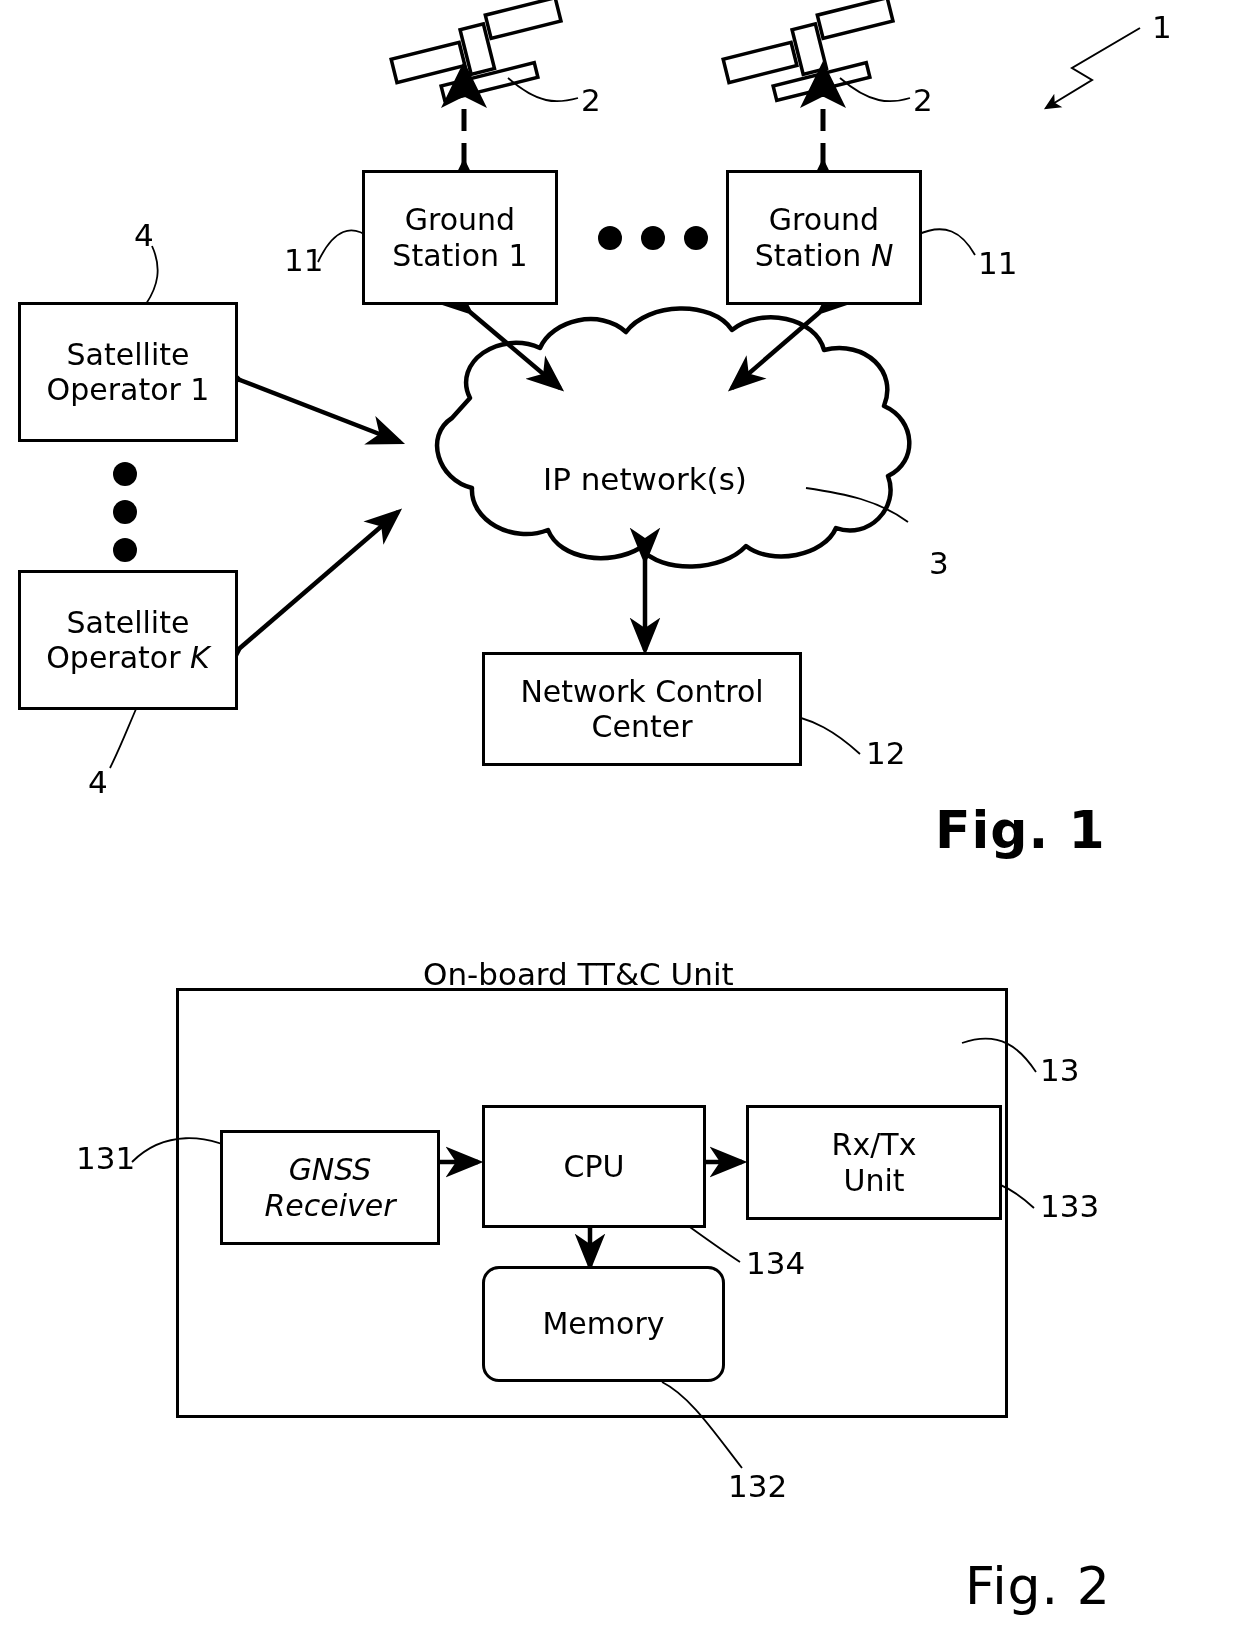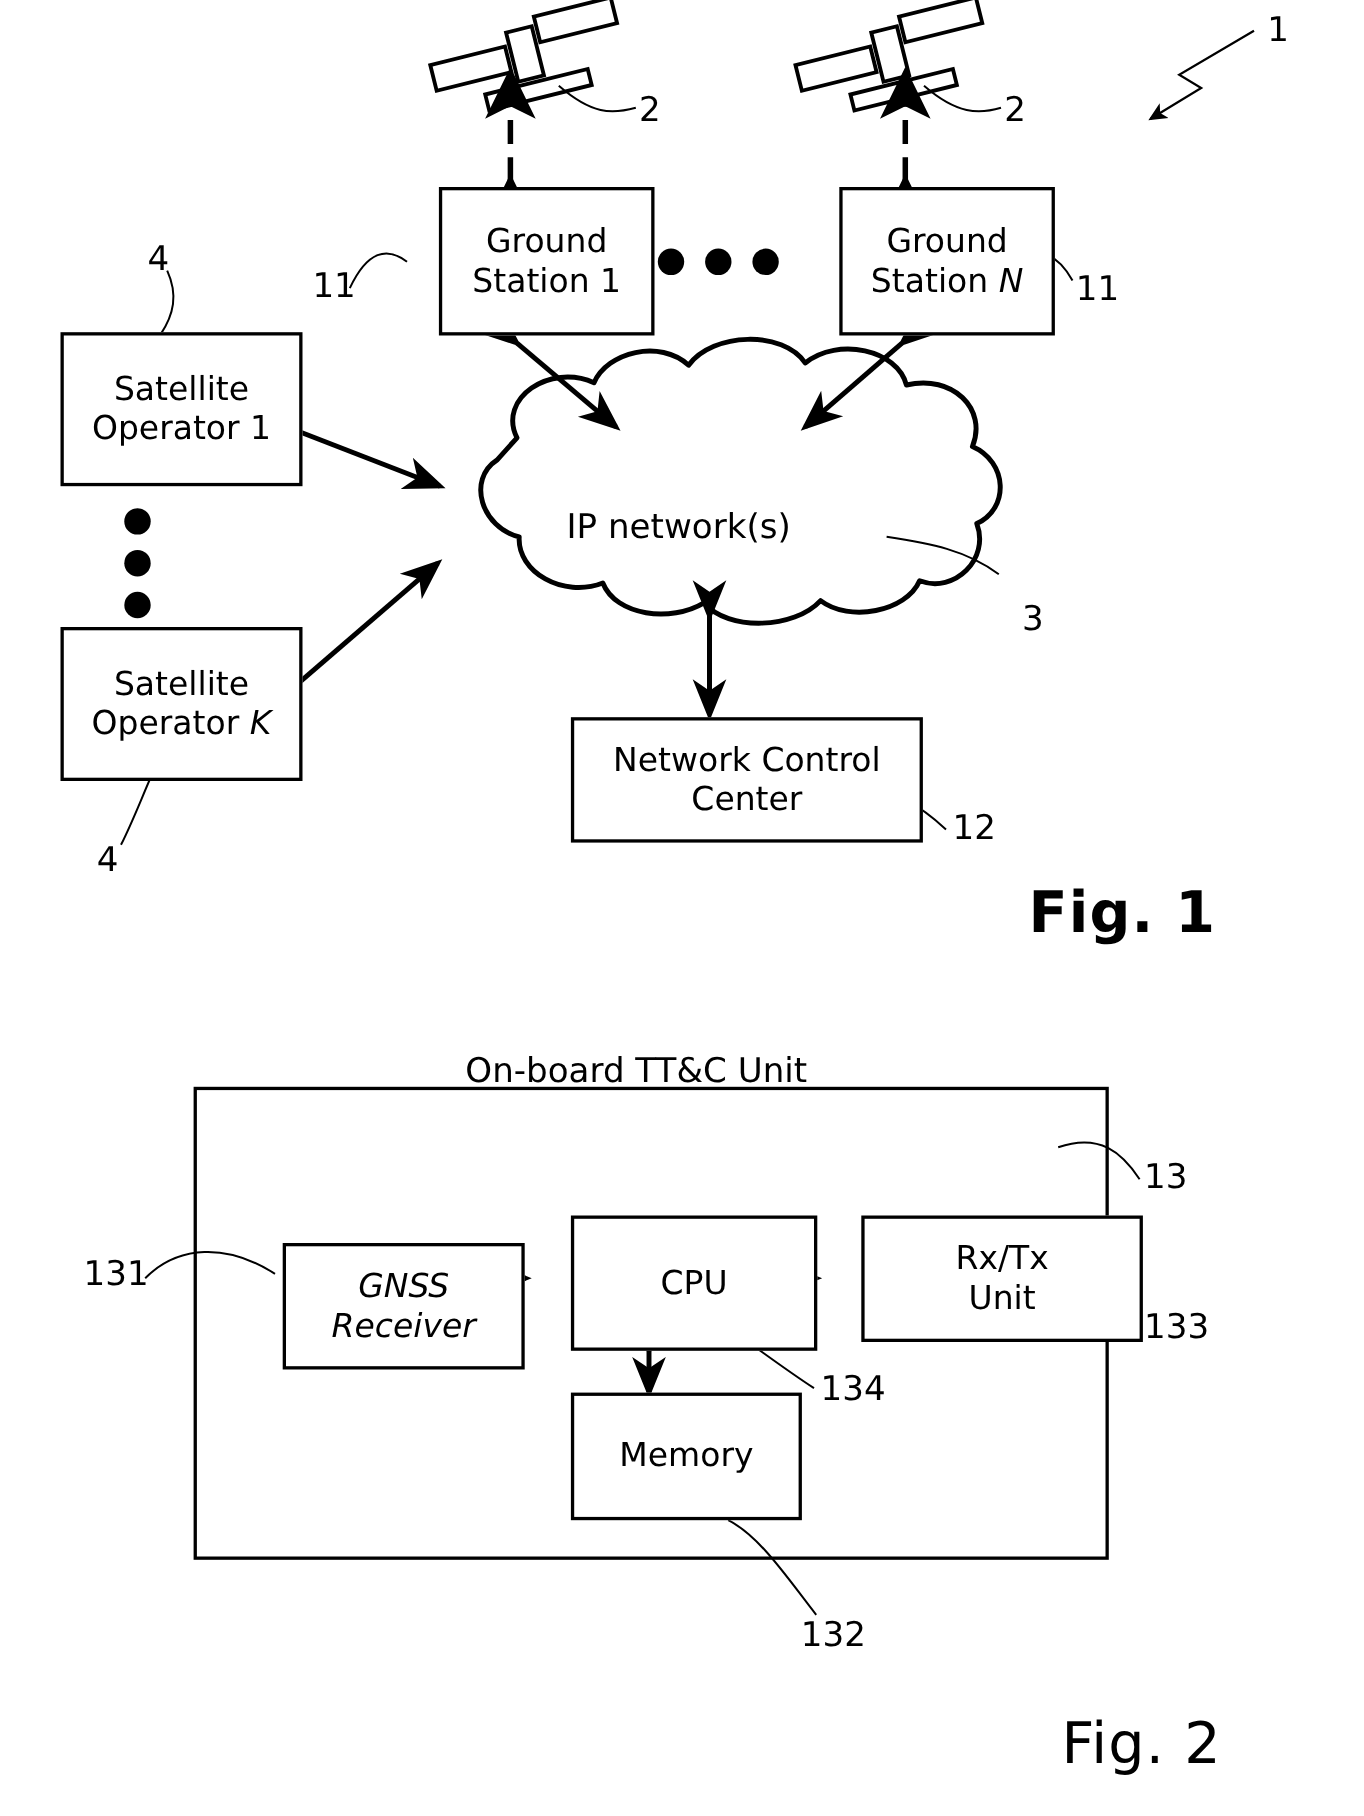--- a/index.html
+++ b/index.html
@@ -8,33 +8,32 @@
     font-family:"DejaVu Sans","Liberation Sans",sans-serif;
     color:#000;
   }
   .page{position:absolute;left:0;top:0;width:1240px;height:1651px;}
   svg.layer{position:absolute;left:0;top:0;width:1240px;height:1651px;overflow:visible;}
   .box{
     position:absolute;border:3px solid #000;background:#fff;
     display:flex;align-items:center;justify-content:center;
     text-align:center;line-height:1.18;box-sizing:border-box;
     font-size:30px;
-    margin-left:37px;
   }
   .box .inner{padding:0 6px;}
   .ital{font-style:italic;}
   .reflbl{
     position:absolute;font-size:31px;letter-spacing:0px;
     white-space:nowrap;
   }
   .figcap{
     position:absolute;font-size:52px;letter-spacing:1px;white-space:nowrap;
   }
   .cloudtext{
-    position:absolute;font-size:31px;white-space:nowrap;
+    position:absolute;font-size:31px;white-space:nowrap;margin-left:28px;
   }
   .ttctitle{
     position:absolute;font-size:31px;white-space:nowrap;
   }
   .dot{position:absolute;background:#000;border-radius:50%;}
   .outerbox{position:absolute;border:3px solid #000;background:transparent;box-sizing:border-box;}
 </style>
 </head>
 <body>
 
@@ -210,21 +209,21 @@
     </div>
   </div>
 
   <div class="box" style="left:746px;top:1105px;width:256px;height:115px;">
     <div class="inner">
       <span>Rx/Tx</span><br>
       <span>Unit</span>
     </div>
   </div>
 
-  <div class="box" style="left:482px;top:1266px;width:210px;height:116px;">
+  <div class="box" style="left:482px;top:1266px;width:243px;height:116px;border-radius:17px;">
     <div class="inner">
       <span>Memory</span>
     </div>
   </div>
 
   <div class="reflbl" style="left:1040px;top:1052px;">13</div>
   <div class="reflbl" style="left:76px;top:1140px;">131</div>
   <div class="reflbl" style="left:746px;top:1245px;">134</div>
   <div class="reflbl" style="left:1040px;top:1188px;">133</div>
   <div class="reflbl" style="left:728px;top:1468px;">132</div>

